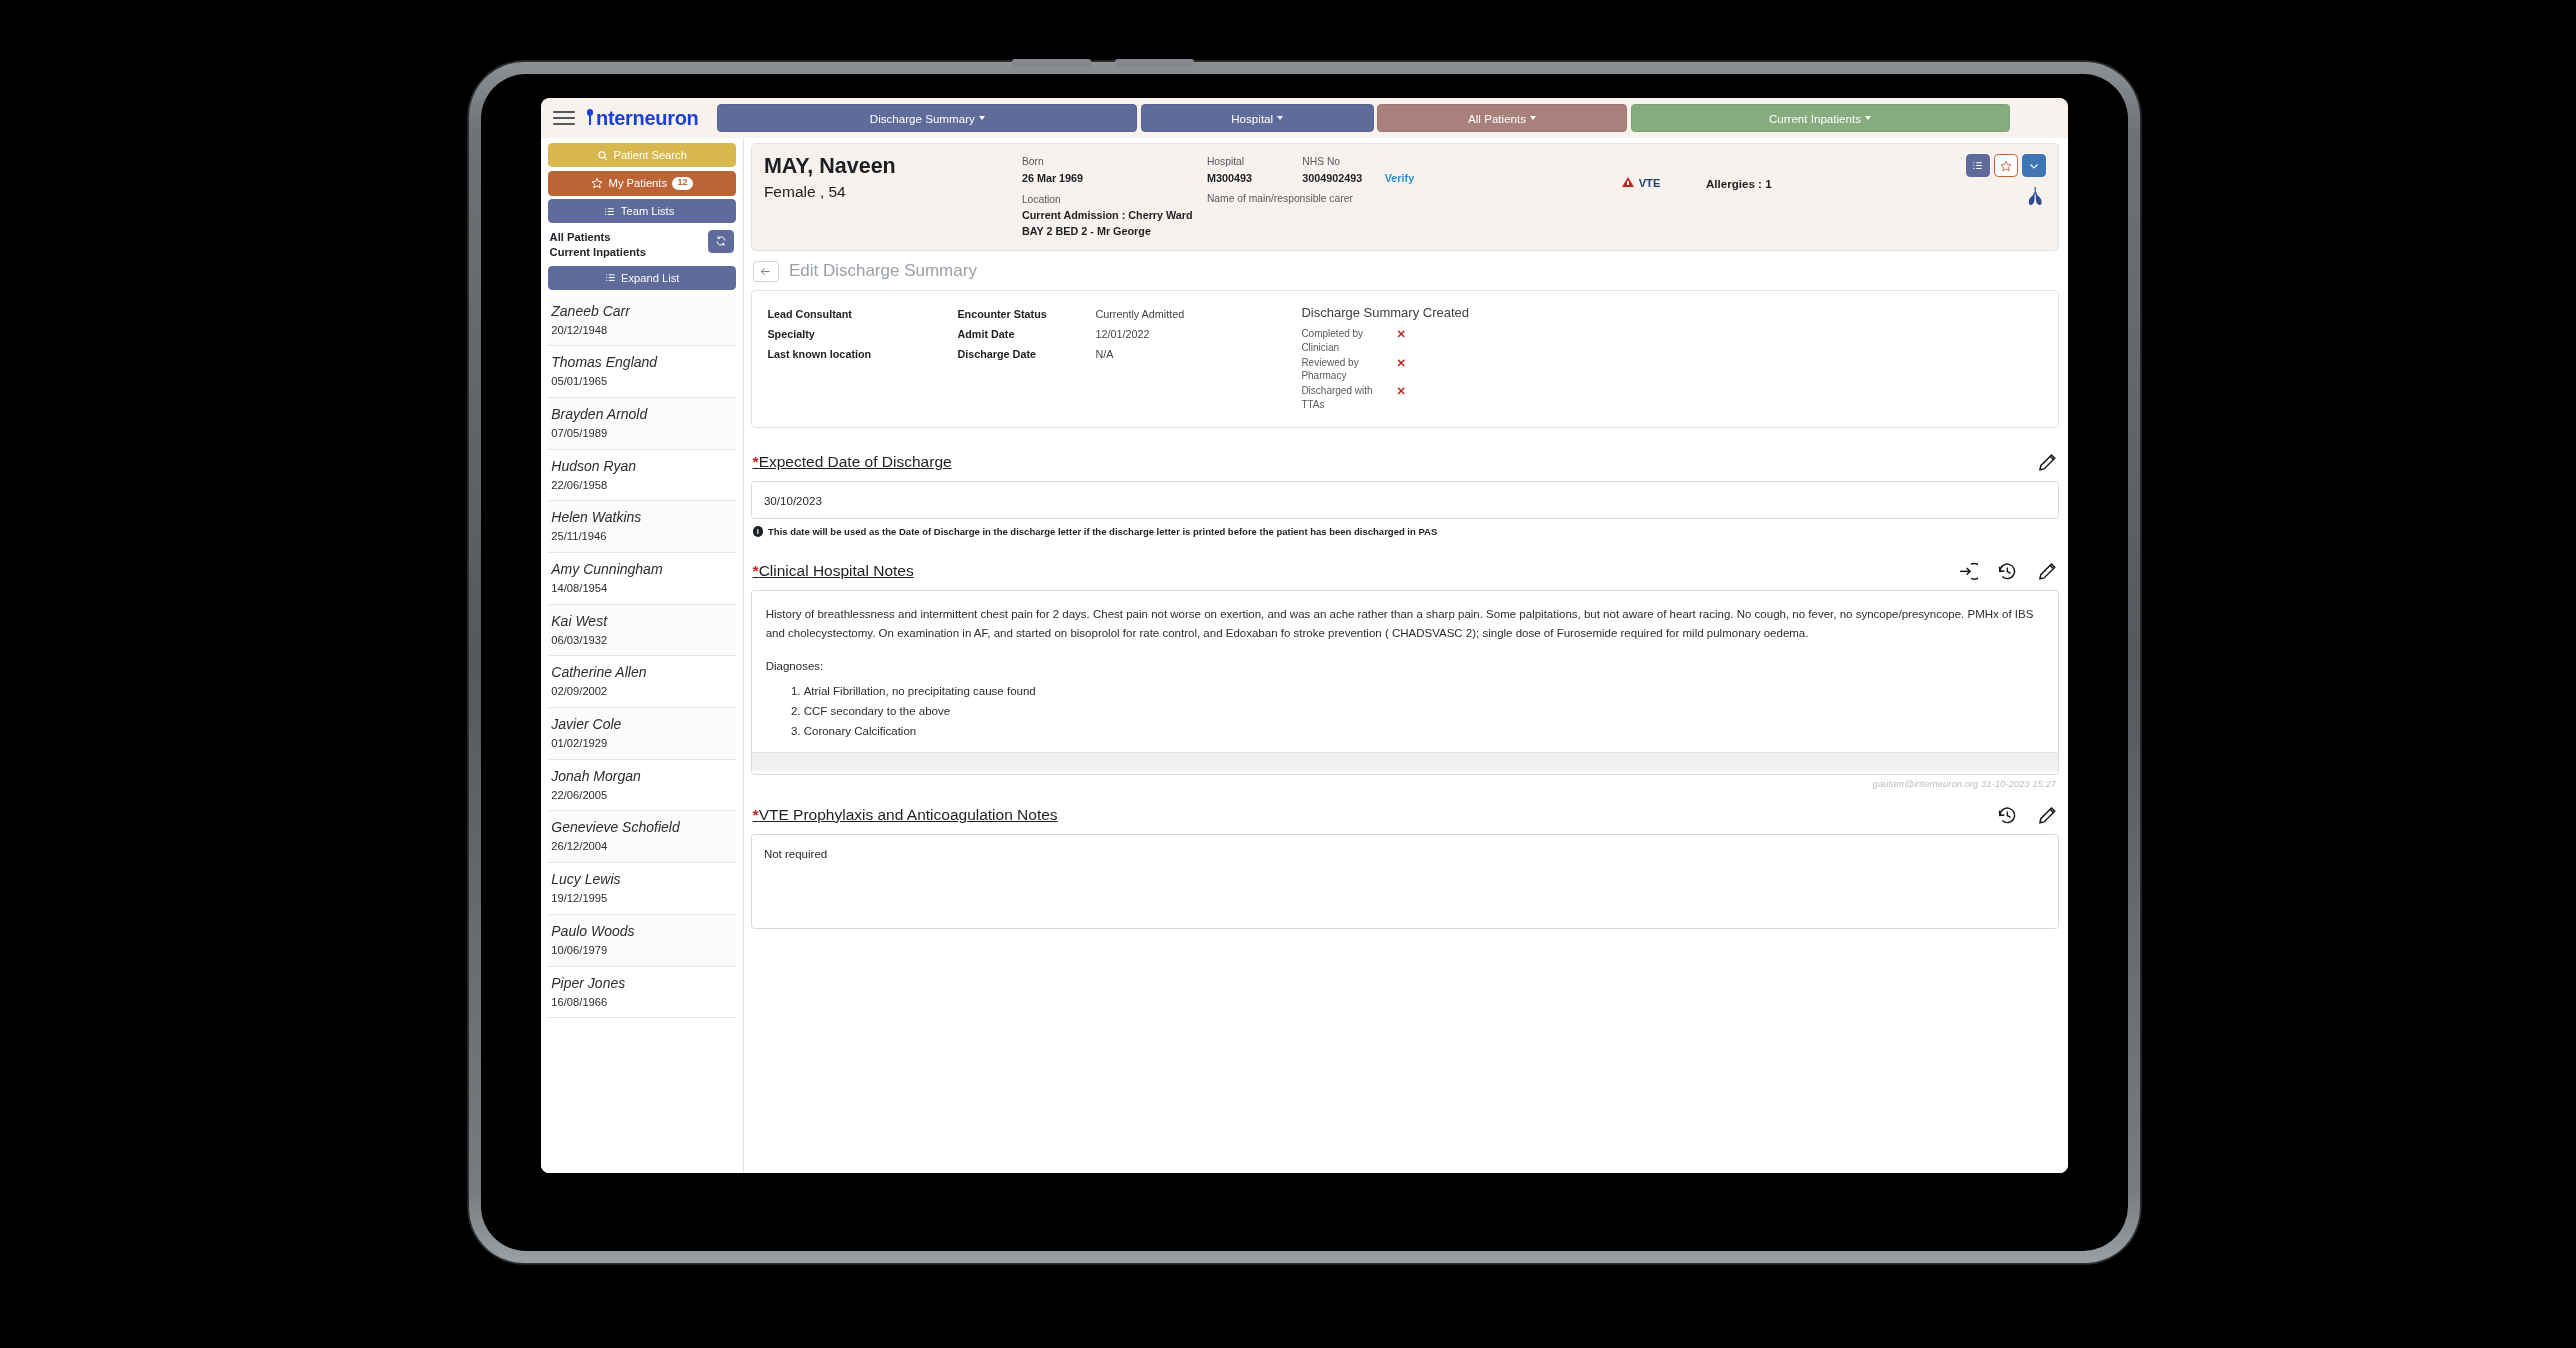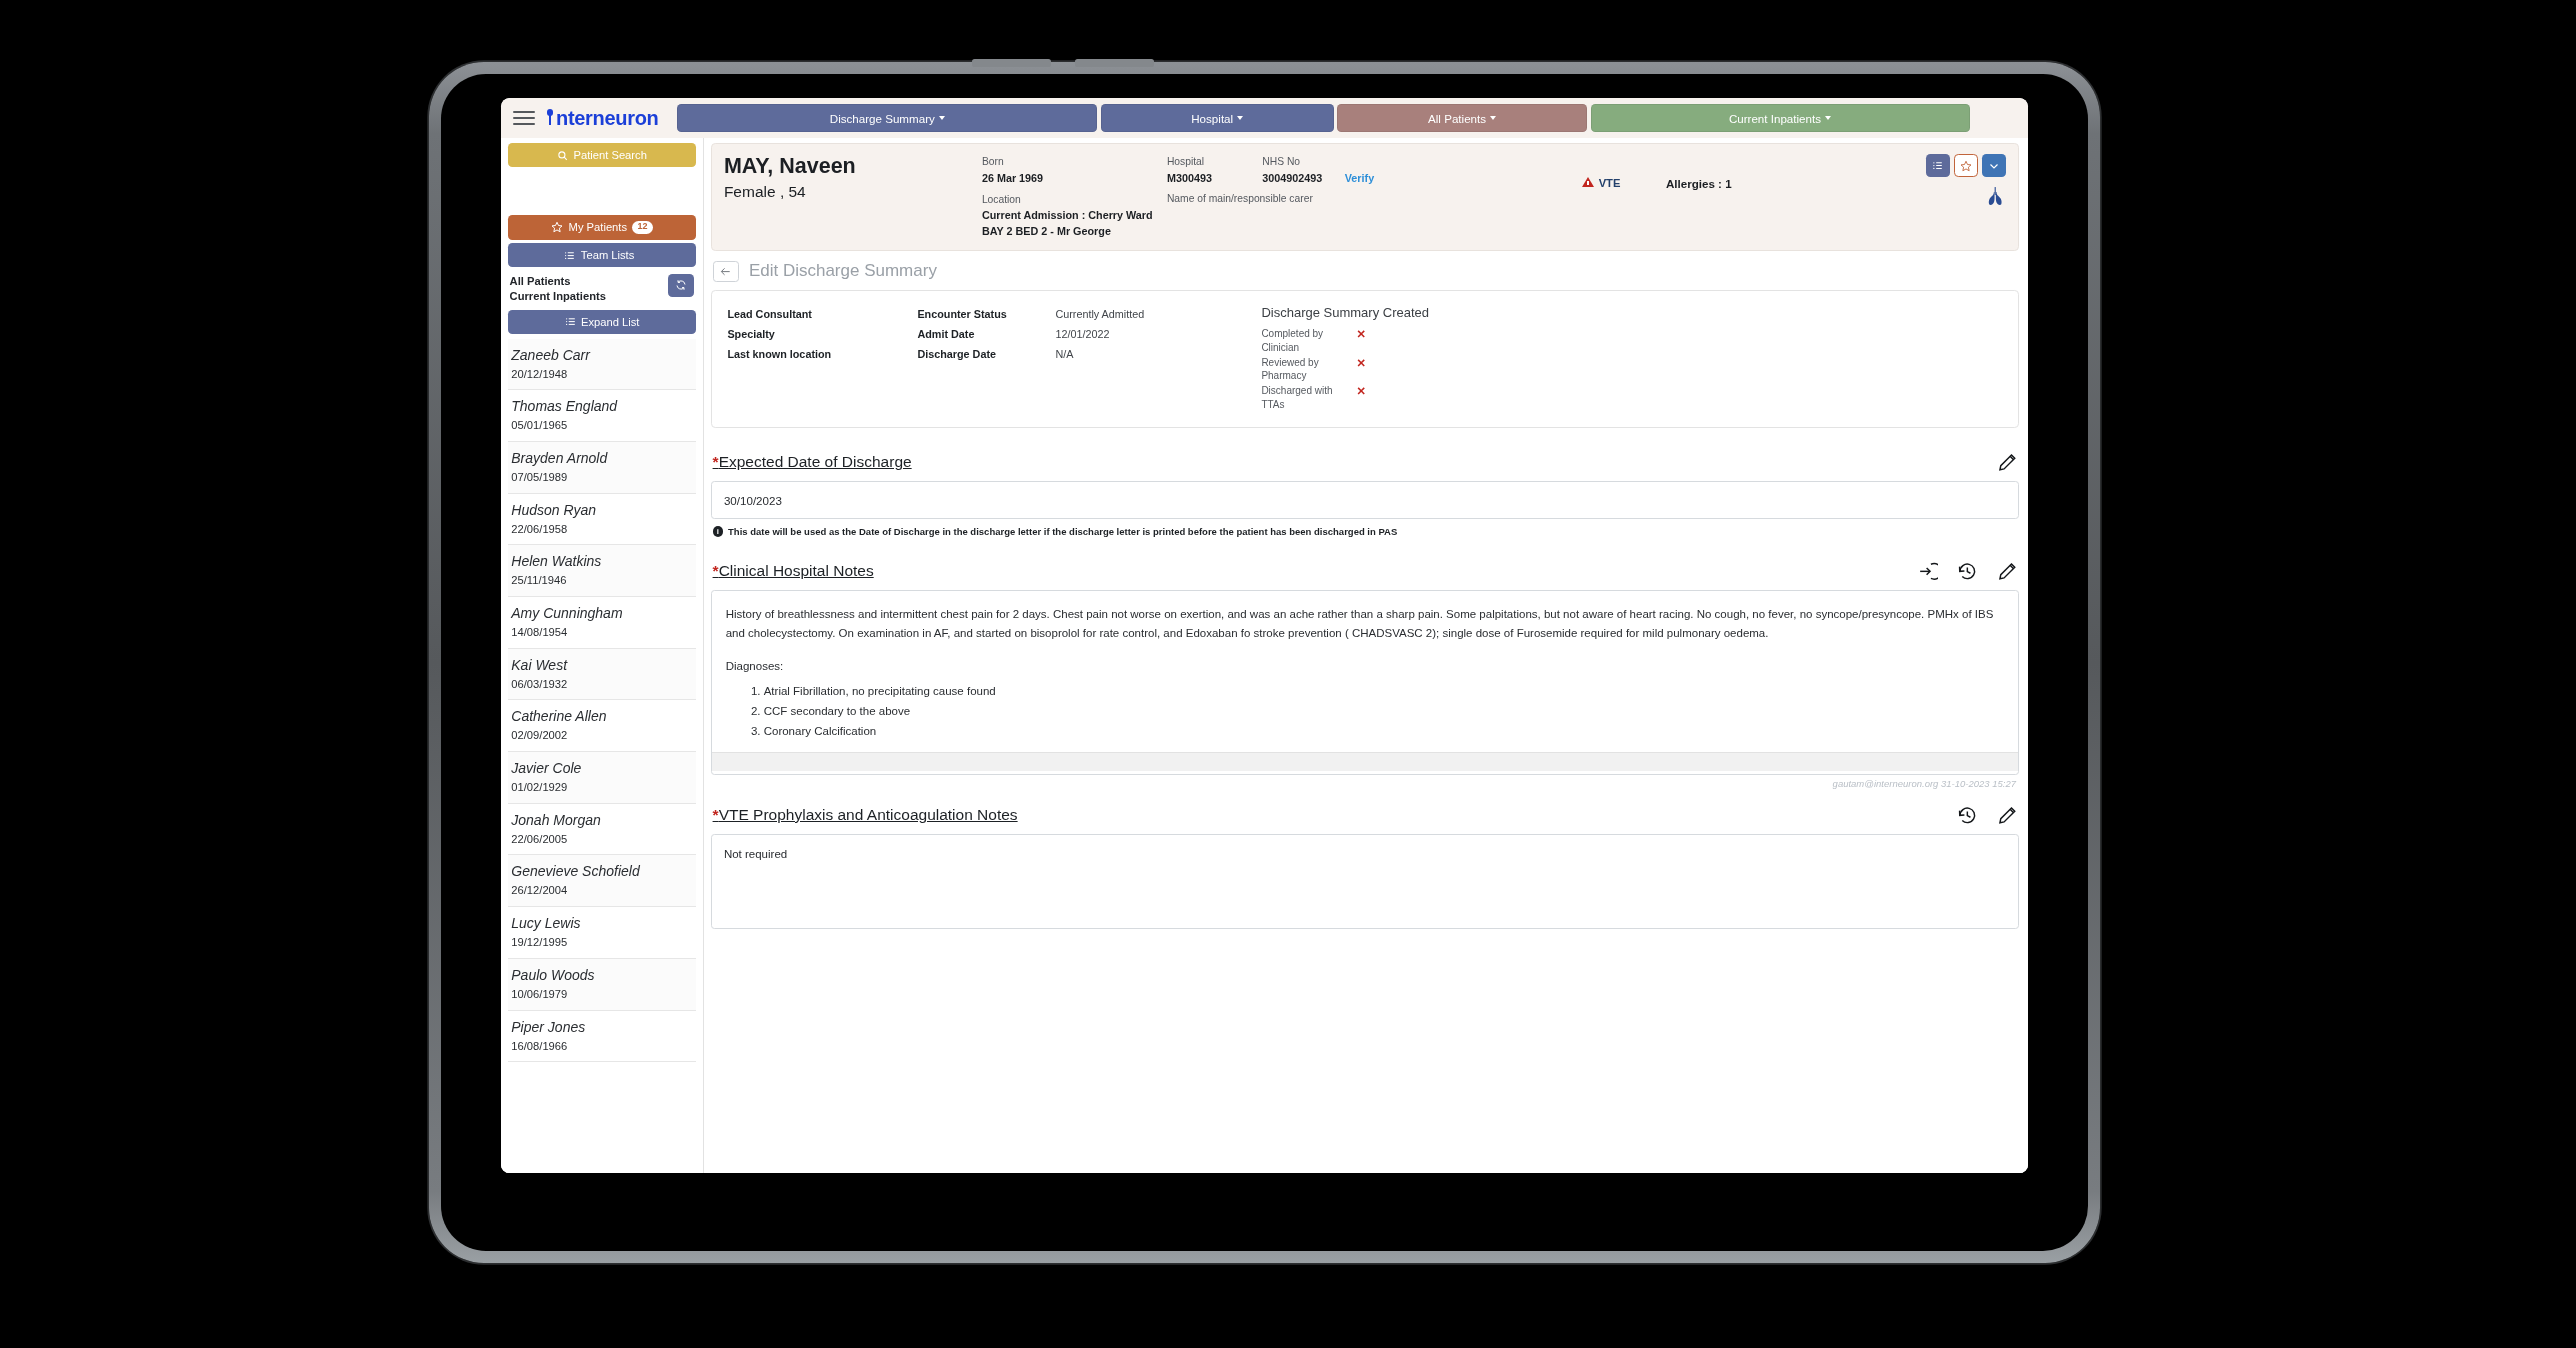--- a/index.html
+++ b/index.html
@@ -6,21 +6,21 @@
   html, body {
     width: 2576px; height: 1349px;
     background: #000;
     font-family: "Liberation Sans", sans-serif;
     overflow: hidden;
   }
 
   
   #tablet-frame {
     position: absolute;
-    left: 429px; top: 62px;
+    left: 469px; top: 62px;
     width: 1671px; height: 1201px;
     border-radius: 55px;
     background: linear-gradient(180deg,#8d9196 0%, #6e7276 6%, #56595c 50%, #787c80 94%, #9aa0a4 100%);
     padding: 12px;
     box-shadow: 0 0 0 1.7px #2c2e30;
   }
   #tablet-screen {
     width: 100%; height: 100%;
     border-radius: 45px;
     background: #000;
@@ -79,21 +79,21 @@
     background:#ffffff; border-right:0.9px solid #e2e2e2;
     display:flex; flex-direction:column; min-height:0;
     padding: 5.2px 6.9px 0 6.9px;
   }
   .side-btn {
     border-radius:4.3px; color:#fff; font-size:11.2px; text-align:center;
     padding:6px 0; margin-bottom:3.4px; cursor:pointer;
     display:flex; align-items:center; justify-content:center; gap:5.2px;
   }
   .sb-search { background:#d8b84e; }
-  .sb-my { background:#bd6437;margin-top:44px; }
+  .sb-my { background:#bd6437; }
   .sb-team { background:#5e6b9b; }
   .sb-expand { background:#5e6b9b; margin-top:3.4px; }
   .badge-count {
     background:#fff; color:#bd6437; border-radius:8.6px;
     font-size:9px; font-weight:700; padding:0.9px 5.2px; line-height:1.3;
   }
   .list-header {
     display:flex; align-items:flex-start; justify-content:space-between;
     padding:3.4px 1.7px 1.7px 1.7px;
   }

